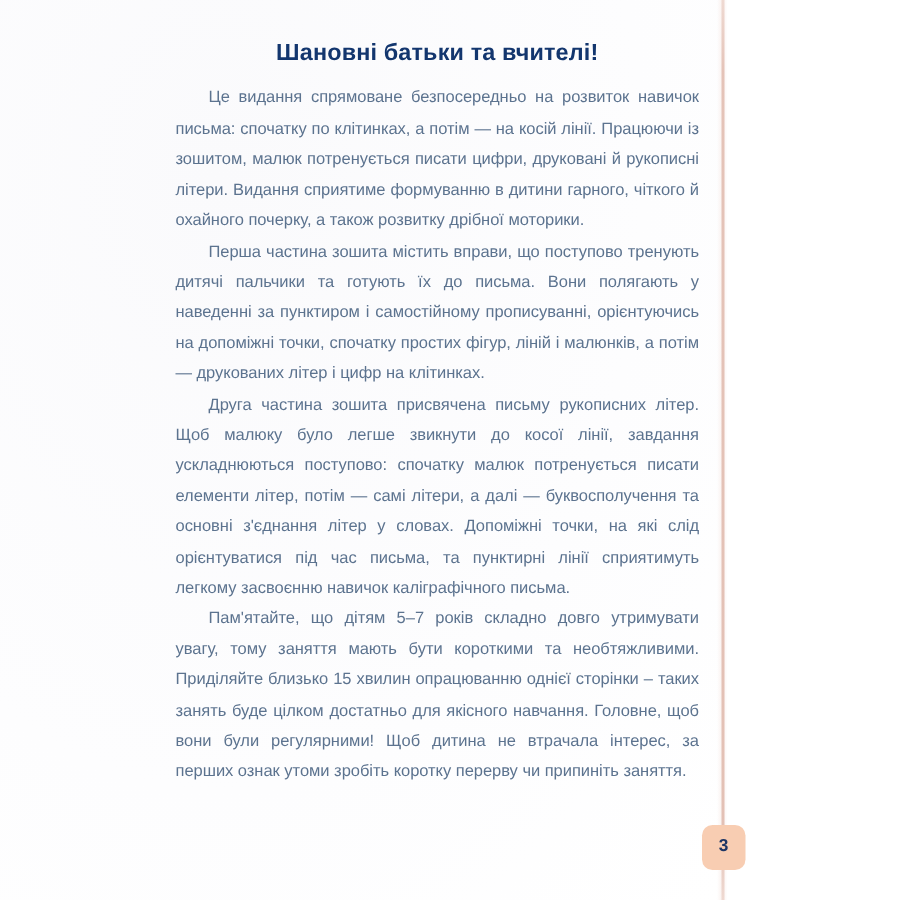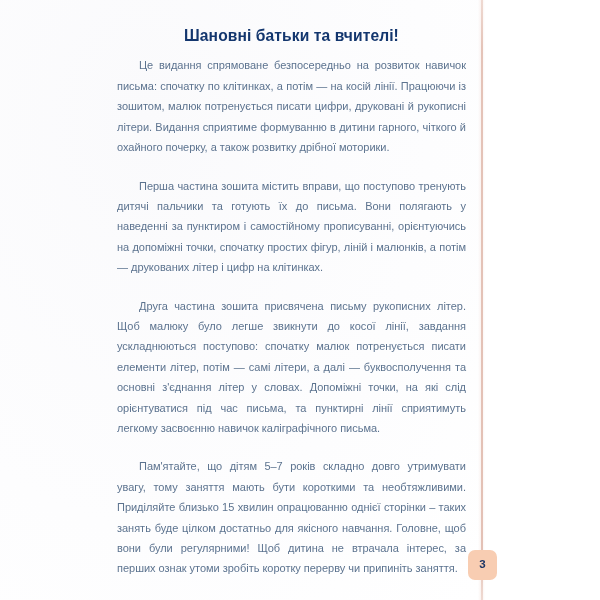--- a/index.html
+++ b/index.html
@@ -81,21 +81,21 @@
     line-height: 20.4px;
     color: #5c738f;
     text-align: justify;
     text-justify: inter-word;
     text-indent: 22px;
     letter-spacing: -0.02px;
     -webkit-hyphens: manual;
     hyphens: manual;
   }
   .body-paragraph + .body-paragraph {
-    margin-top: 18px;
+    margin-top: 0px;
   }
 
   #page-number-badge {
     position: absolute;
     left: 468px;
     top: 550px;
     width: 29px;
     height: 30px;
     border-radius: 7px;
     background: #f8cdb2;

